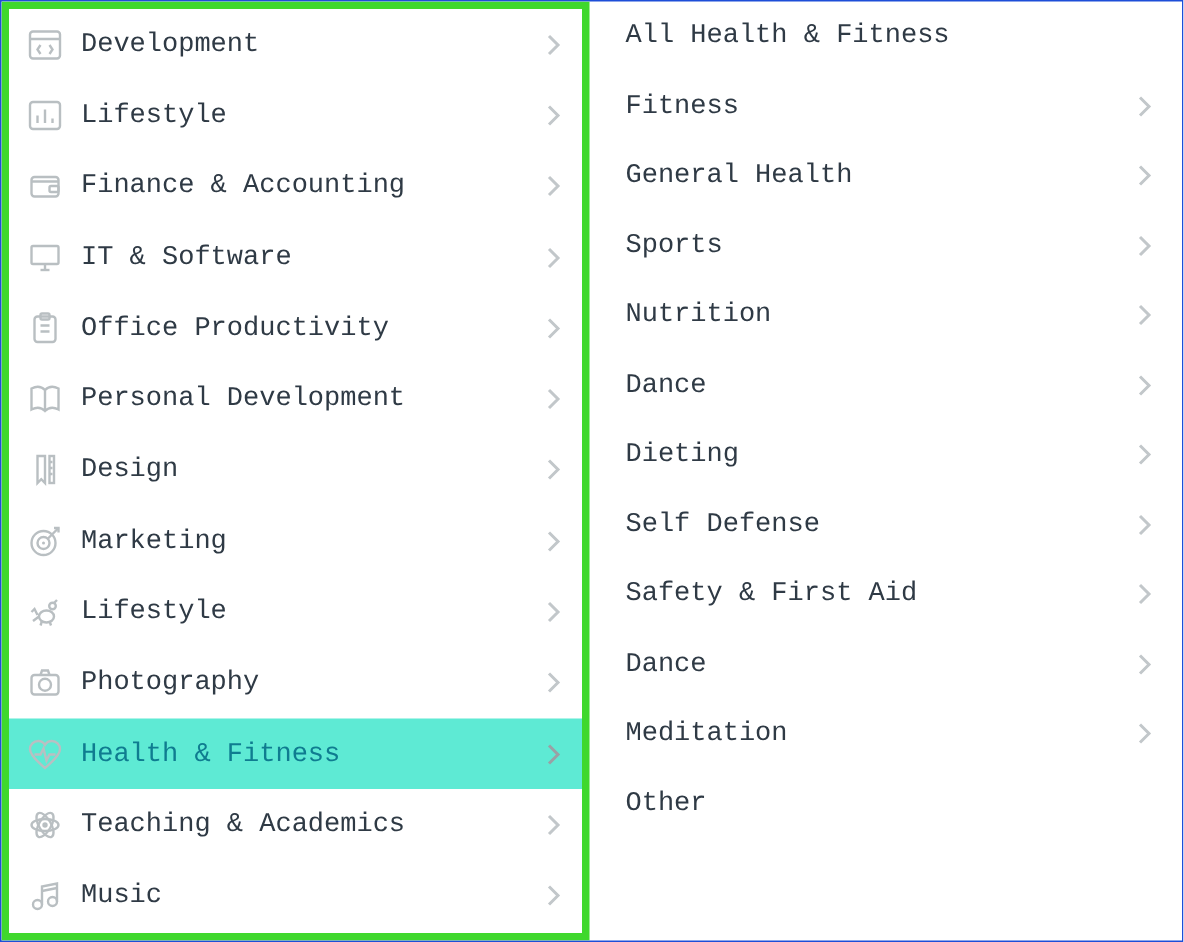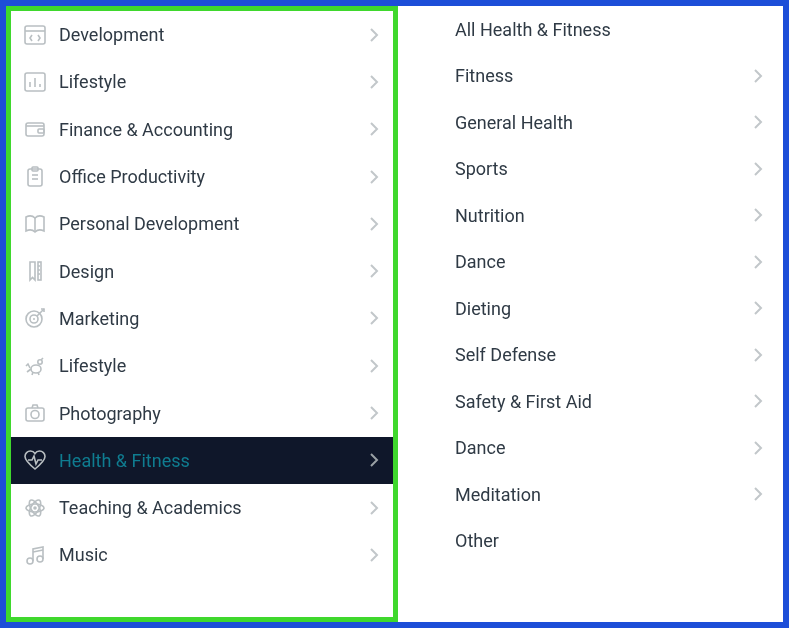--- a/index.html
+++ b/index.html
@@ -6,24 +6,25 @@
   html, body {
     font-family: -apple-system, BlinkMacSystemFont, "Segoe UI",
                  Roboto, "Helvetica Neue", Arial, sans-serif;
     font-size: 16px;
     color: #2f3a45;
     background: #ffffff;
   }
   .menu-wrap {
     width: 789px;
     height: 628px;
-    border: 6px solid #1d4ed8;
+    border: 1px solid #1d4ed8;
     display: flex;
     overflow: hidden;
     background: #fff;
+    font-family: Liberation Mono, monospace;
   }
   
   .panel-left {
     width: 392px;
     border: 5px solid #3fd82d;
     display: flex;
     flex-direction: column;
   }
   .panel-right {
     flex: 1;
@@ -37,21 +38,20 @@
     padding: 0 14px 0 14px;
     cursor: pointer;
     color: #2f3a45;
     font-size: 18px;
     position: relative;
     user-select: none;
   }
   .panel-right .menu-item {
     padding-left: 24px;
     padding-right: 20px;
-    margin-left: 33px;
   }
   .panel-left .menu-item {
     padding-left: 12px;
   }
   .menu-item .icon-slot {
     width: 36px;
     display: flex;
     align-items: center;
     justify-content: flex-start;
     color: #b9bfc2;
@@ -69,21 +69,21 @@
     flex: 1;
     white-space: nowrap;
   }
   .menu-item .chev {
     color: #c2c7ca;
     display:flex;
     align-items:center;
   }
   .menu-item .chev svg { width:10px; height:16px; stroke: currentColor; stroke-width:2; fill:none;}
   .menu-item.selected {
-    background: #0f172a;
+    background: #5eead4;
     color: #0f7c90;
   }
   .menu-item.selected .icon-slot { color: #b9bfc2; }
   .menu-item.selected .chev { color: #9aa1a5; }
   .panel-left .menu-item { height: 47.3px;}
   .panel-right .menu-item { height: 46.5px;}
 </style>
 </head>
 <body>
 
@@ -132,20 +132,35 @@
         <span class="label">Finance &amp; Accounting</span>
         <span class="chev">
           <svg viewBox="0 0 10 16">
             <polyline points="2,2 8,8 2,14"></polyline>
           </svg>
         </span>
       </div>
       <div class="menu-item">
         <span class="icon-slot">
           <svg viewBox="0 0 24 24">
+            <rect x="3" y="4" width="18" height="12" rx="1"></rect>
+            <line x1="9" y1="20" x2="15" y2="20"></line>
+            <line x1="12" y1="16" x2="12" y2="20"></line>
+          </svg>
+        </span>
+        <span class="label">IT &amp; Software</span>
+        <span class="chev">
+          <svg viewBox="0 0 10 16">
+            <polyline points="2,2 8,8 2,14"></polyline>
+          </svg>
+        </span>
+      </div>
+      <div class="menu-item">
+        <span class="icon-slot">
+          <svg viewBox="0 0 24 24">
             <rect x="5" y="4" width="14" height="17" rx="2"></rect>
             <rect x="9" y="2" width="6" height="4" rx="1"></rect>
             <line x1="9" y1="10" x2="15" y2="10"></line>
             <line x1="9" y1="14" x2="15" y2="14"></line>
           </svg>
         </span>
         <span class="label">Office Productivity</span>
         <span class="chev">
           <svg viewBox="0 0 10 16">
             <polyline points="2,2 8,8 2,14"></polyline>

